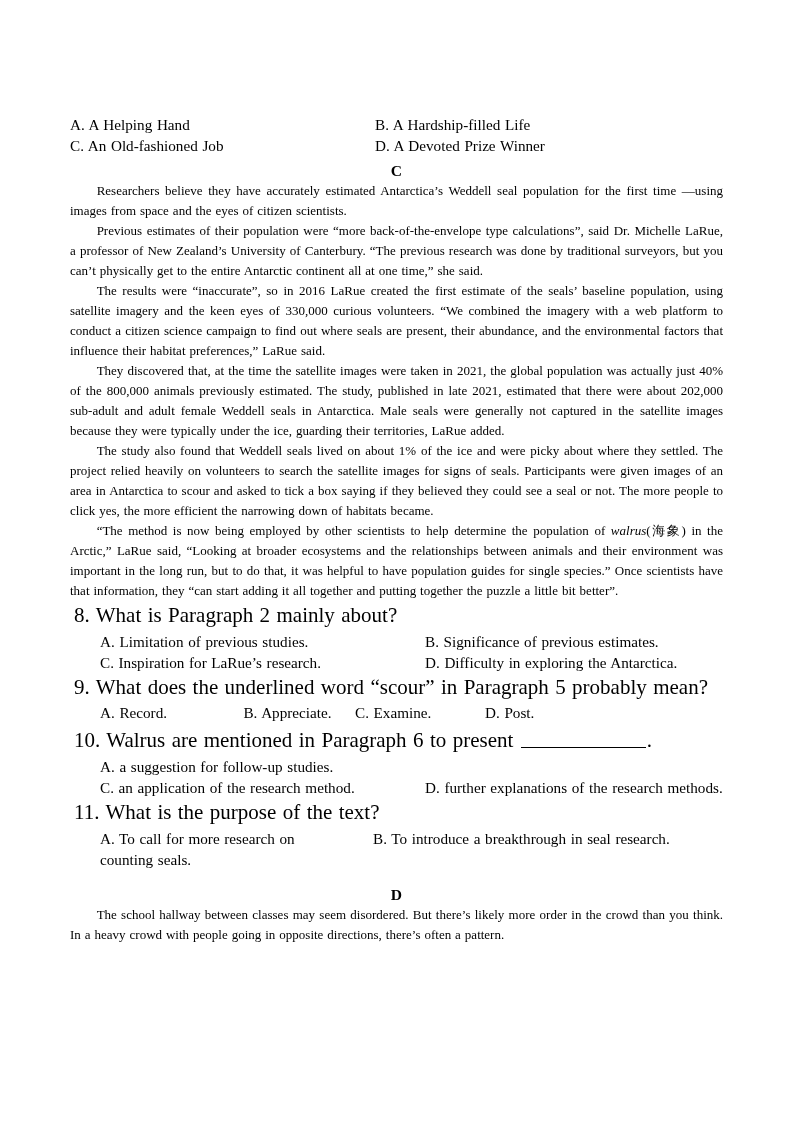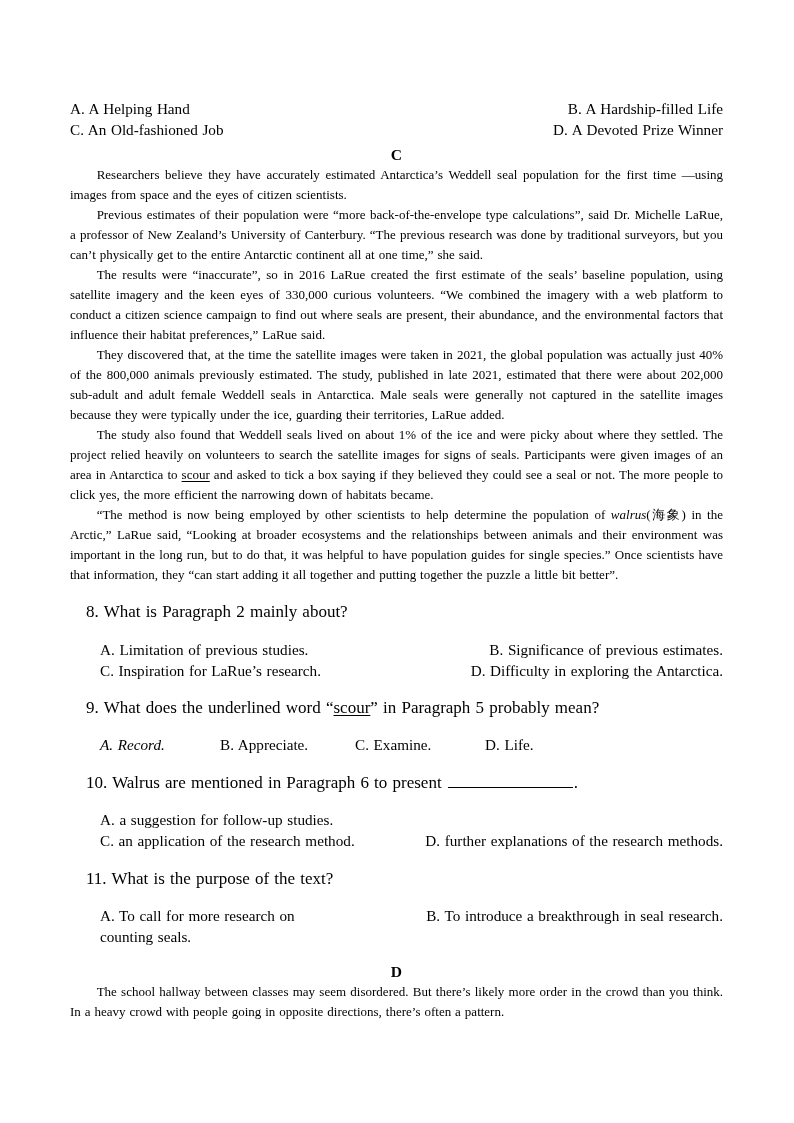--- a/index.html
+++ b/index.html
@@ -11,21 +11,21 @@
     width: 794px;
     height: 1123px;
     position: relative;
     font-family: "Liberation Serif", "DejaVu Serif", serif;
     color: #000000;
     -webkit-font-smoothing: antialiased;
   }
   .page {
     position: absolute;
     left: 70px;
-    top: 0;
+    top: 16px;
     width: 653px;
     height: 961px;
   }
 
   
   .para {
     font-size: 13px;
     line-height: 20px;
     text-align: justify;
     text-justify: inter-word;
@@ -43,58 +43,58 @@
   }
 
   
   .opt-row {
     display: flex;
     font-size: 15.2px;
     line-height: 21.2px;
     word-spacing: 0.055em;
   }
   .opt-row .c1 { width: 305px; flex: 0 0 305px; }
-  .opt-row .c2 { flex: 1 1 auto; text-align: right; }
+  .opt-row .c2 { flex: 1 1 auto; }
 
   .opt-row.indent1 { padding-left: 30px; gap: 47px; }
   .opt-row.indent1 .c1 { width: 278px; flex: 0 0 278px; }
 
-  .opt-row.q11 { padding-left: 30px; }
+  .opt-row.q11 { padding-left: 30px; gap: 25px; }
   .opt-row.q11 .c1 { width: 248px; flex: 0 0 248px; }
 
   
   .opt-row4 {
     display: flex;
     font-size: 15.2px;
     line-height: 21.2px;
     padding-left: 30px;
     word-spacing: 0.055em;
   }
-  .opt-row4 .q1 { width: 120px; flex: 0 0 120px; font-style: italic; }
-  .opt-row4 .q2 { width: 135px; flex: 0 0 135px; }
+  .opt-row4 .q1 { width: 120px; flex: 0 0 120px; }
+  .opt-row4 .q2 { width: 135px; flex: 0 0 135px; text-align: center; }
   .opt-row4 .q3 { width: 130px; flex: 0 0 130px; }
   .opt-row4 .q4 { flex: 1 1 auto; }
 
   .q-stem {
-    font-size: 17px;
+    font-size: 21px;
     line-height: 21.2px;
-    margin: 16px;
+    margin: 4px;
     word-spacing: 0.055em;
   }
 
   .blank-line {
     display: inline-block;
     width: 125px;
     border-bottom: 1px solid #000;
     height: 0.92em;
     vertical-align: baseline;
     margin: 0 1px;
   }
 
-  .ul { text-decoration: underline; text-underline-offset: 2px; }
+  .ul { text-underline-offset: 2px; }
   .it { font-style: italic; margin-top: 20px; }
 
   .sp-top  { height: 98px; }
   .gap-sm  { height: 4px; }
   .gap-lg  { height: 14px; }
 </style>
 </head>
 <body>
 
 <div class="page">
@@ -131,21 +131,21 @@
   <div class="opt-row indent1">
     <span class="c1">C. Inspiration   for LaRue’s  research.</span>
     <span class="c2">D. Difficulty   in exploring  the Antarctica.</span>
   </div>
 
   <p class="q-stem"><span>9. What does the underlined  word “</span><span class="ul">scour</span><span>” in Paragraph  5 probably  mean?</span></p>
   <div class="opt-row4">
     <span class="q1">A. Record.</span>
     <span class="q2">B. Appreciate.</span>
     <span class="q3">C. Examine.</span>
-    <span class="q4">D. Life.</span>
+    <span class="q4">D. Post.</span>
   </div>
 
   <p class="q-stem"><span>10. Walrus  are mentioned  in Paragraph  6 to present </span><span class="blank-line"></span><span>.</span></p>
   <div class="opt-row indent1">
     <span class="c1">A. a suggestion   for follow-up  studies.</span>
   </div>
   <div class="opt-row indent1">
     <span class="c1">C. an application   of the research method.</span>
     <span class="c2">D. further  explanations   of the research methods.</span>
   </div>

